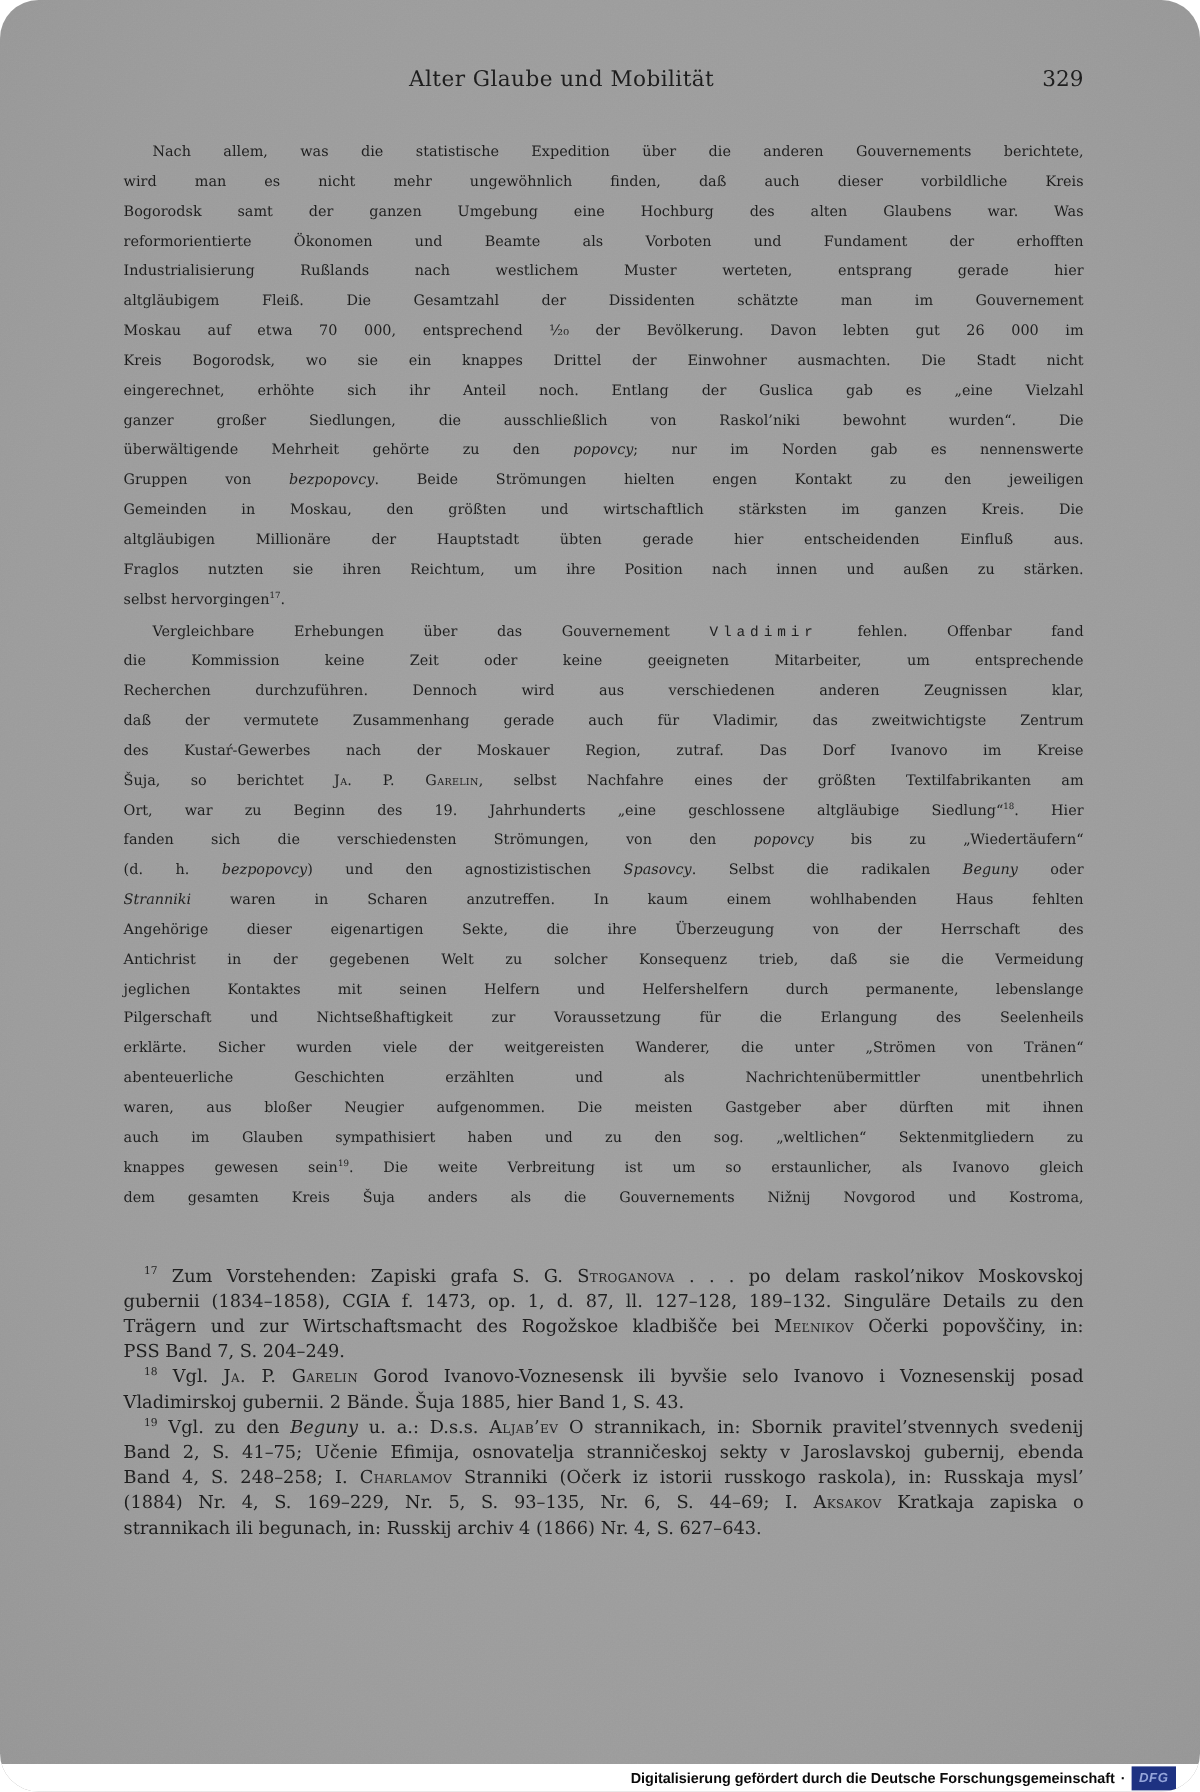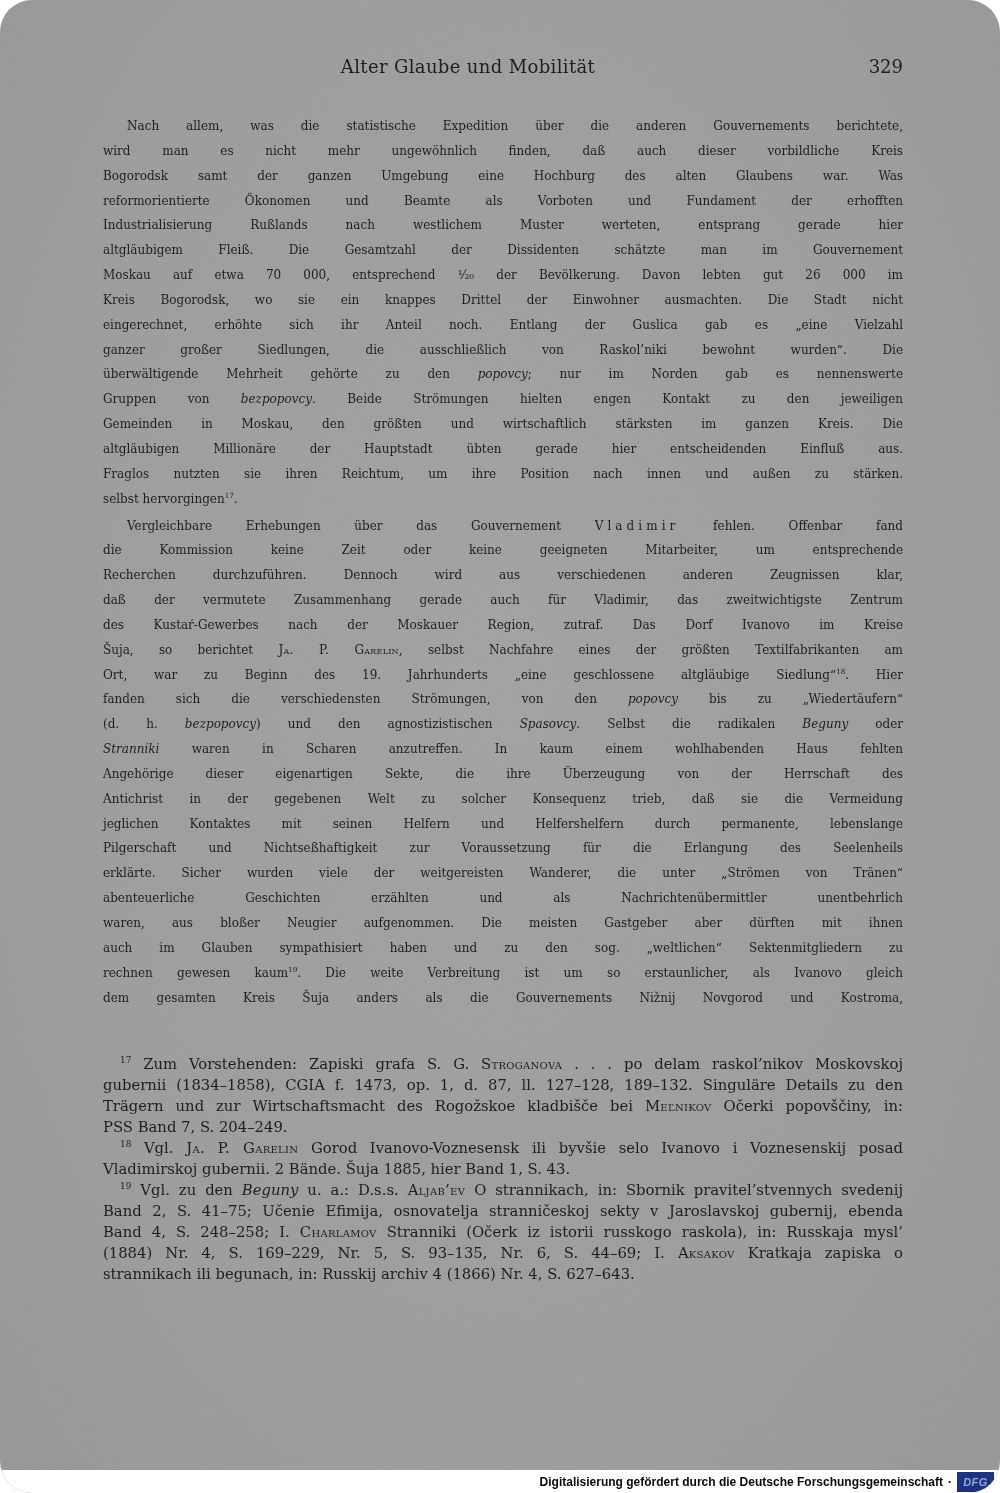--- a/index.html
+++ b/index.html
@@ -41,28 +41,28 @@
   .line {
     text-align: justify;
     text-align-last: justify;
     white-space: normal;
   }
   .line.last { text-align-last: left; }
 
   .s-i  { font-style: italic; }
   .s-sc { font-variant: small-caps; letter-spacing: 0.02em; }
   .s-sup { font-size: 60%; vertical-align: super; line-height: 0; }
-  .s-ls { letter-spacing: 0.34em; }
+  .s-ls { letter-spacing: 0.34em; font-family: Liberation Mono, monospace; }
 
   .footer-strip {
     position: absolute;
     left: 0; bottom: 0; width: 1000px; height: 23px;
     background: #ffffff;
     display: flex; align-items: center; justify-content: flex-end;
-    gap: 5px; padding-right: 6px; box-sizing: border-box;
+    gap: 5px; padding-right: 20px; box-sizing: border-box;
     font-family: "Liberation Sans", "DejaVu Sans", sans-serif;
     font-size: 12px; font-weight: bold; color: #0a0a0a; margin-top: 45px;
   }
   .dfg-badge {
     display: inline-flex; align-items: center; justify-content: center;
     width: 37px; height: 20px;
     background: #1e3282; color: #95a5da;
     font-size: 11px; font-weight: bold; letter-spacing: 0.04em;
     font-style: italic;
   }
@@ -119,21 +119,21 @@
         <div class="line"><span>(d. h. </span><span class="s-i">bezpopovcy</span><span>) und den agnostizistischen </span><span class="s-i">Spasovcy</span><span>. Selbst die radikalen </span><span class="s-i">Beguny</span><span> oder</span></div>
         <div class="line"><span class="s-i">Stranniki</span><span> waren in Scharen anzutreffen. In kaum einem wohlhabenden Haus fehlten</span></div>
         <div class="line"><span>Angehörige dieser eigenartigen Sekte, die ihre Überzeugung von der Herrschaft des</span></div>
         <div class="line"><span>Antichrist in der gegebenen Welt zu solcher Konsequenz trieb, daß sie die Vermeidung</span></div>
         <div class="line"><span>jeglichen Kontaktes mit seinen Helfern und Helfershelfern durch permanente, lebenslange</span></div>
         <div class="line"><span>Pilgerschaft und Nichtseßhaftigkeit zur Voraussetzung für die Erlangung des Seelenheils</span></div>
         <div class="line"><span>erklärte. Sicher wurden viele der weitgereisten Wanderer, die unter „Strömen von Tränen“</span></div>
         <div class="line"><span>abenteuerliche Geschichten erzählten und als Nachrichtenübermittler unentbehrlich</span></div>
         <div class="line"><span>waren, aus bloßer Neugier aufgenommen. Die meisten Gastgeber aber dürften mit ihnen</span></div>
         <div class="line"><span>auch im Glauben sympathisiert haben und zu den sog. „weltlichen“ Sektenmitgliedern zu</span></div>
-        <div class="line"><span>rechnen gewesen kaum</span><span class="s-sup">19</span><span>. Die weite Verbreitung ist um so erstaunlicher, als Ivanovo gleich</span></div>
+        <div class="line"><span>knappes gewesen sein</span><span class="s-sup">19</span><span>. Die weite Verbreitung ist um so erstaunlicher, als Ivanovo gleich</span></div>
         <div class="line"><span>dem gesamten Kreis Šuja anders als die Gouvernements Nižnij Novgorod und Kostroma,</span></div>
       </div>
     </div>
 
   <div id="footnotes" class="textblock footnotes">
       <div class="para">
         <div class="line indent"><span class="s-sup">17</span><span> Zum Vorstehenden: Zapiski grafa S. G. </span><span class="s-sc">Stroganova</span><span> . . . po delam raskol’nikov Moskovskoj</span></div>
         <div class="line"><span>gubernii (1834–1858), CGIA f. 1473, op. 1, d. 87, ll. 127–128, 189–132. Singuläre Details zu den</span></div>
         <div class="line"><span>Trägern und zur Wirtschaftsmacht des Rogožskoe kladbišče bei </span><span class="s-sc">Meľnikov</span><span> Očerki popovščiny, in:</span></div>
         <div class="line last"><span>PSS Band 7, S. 204–249.</span></div>

